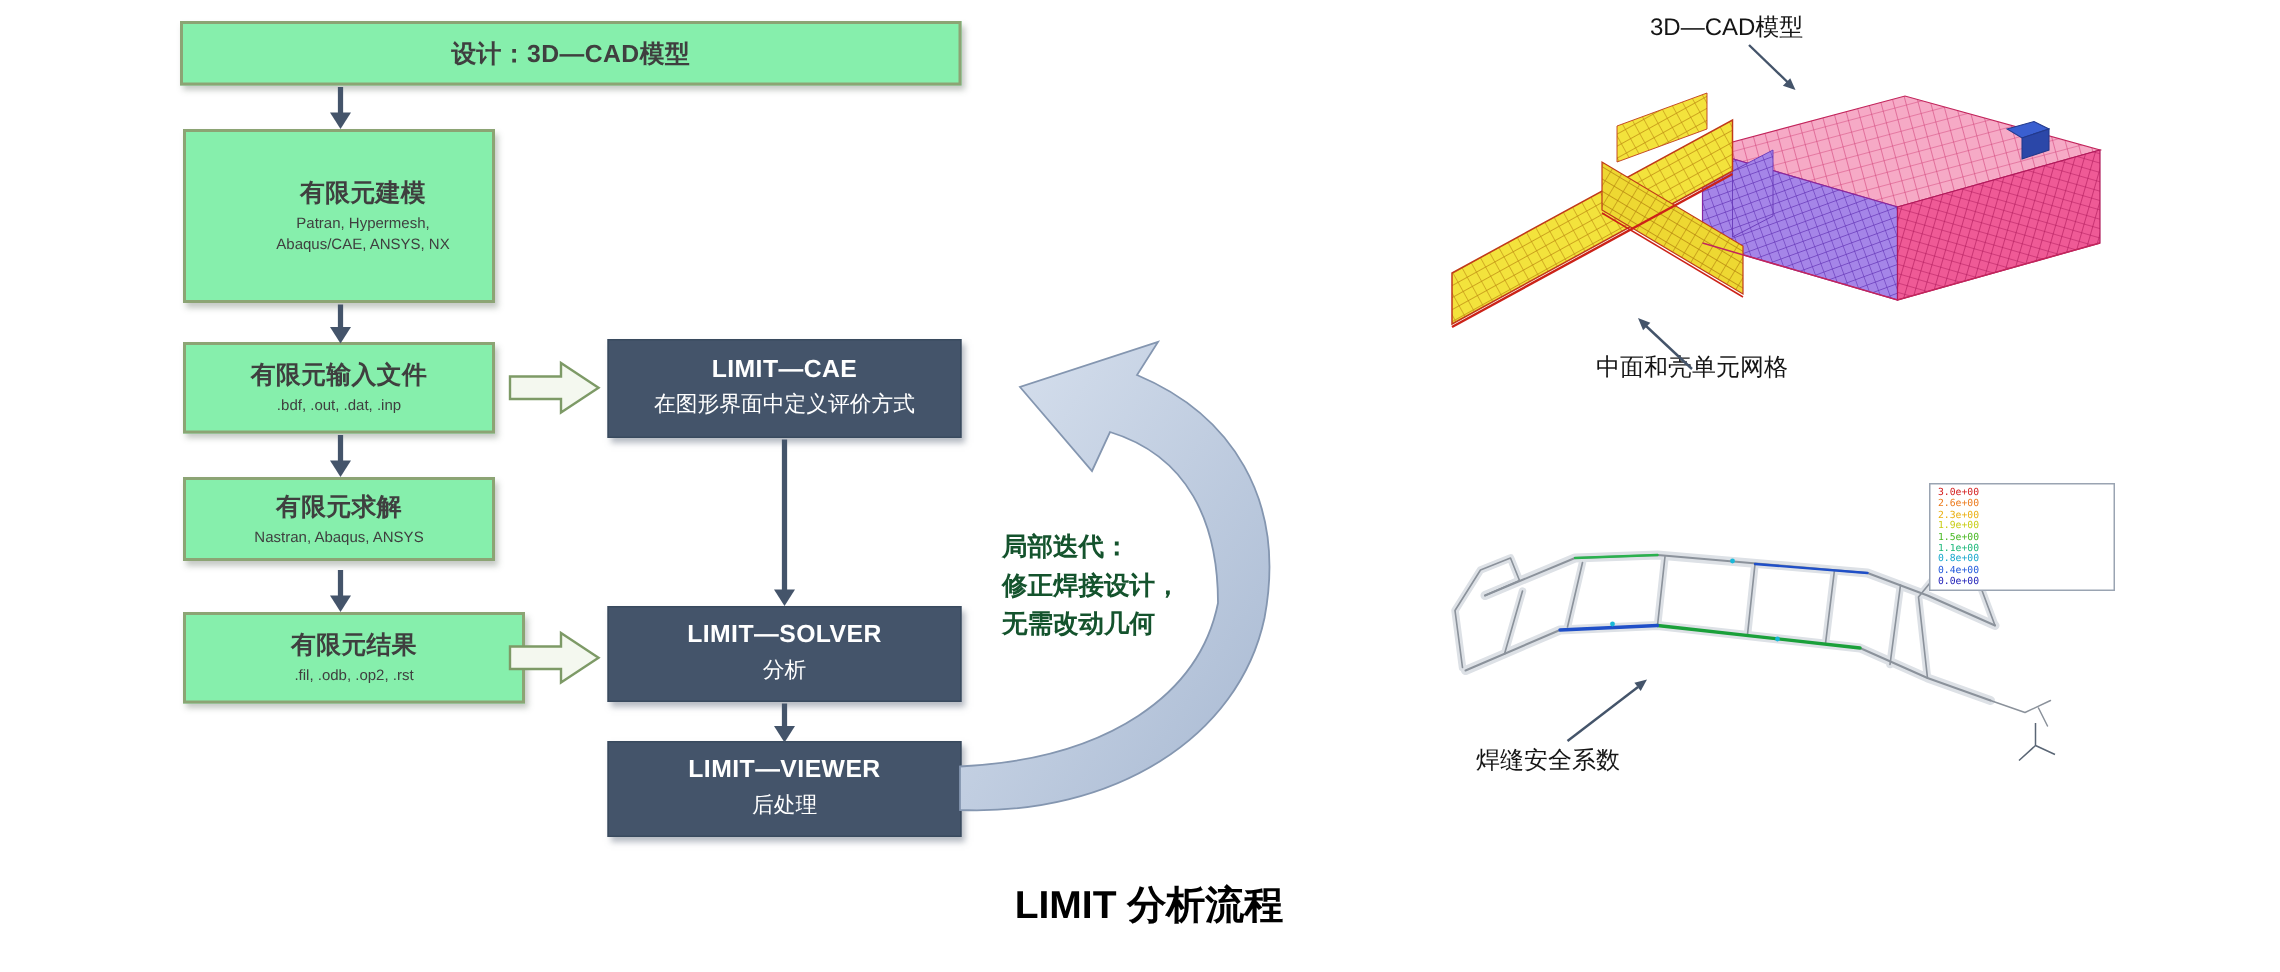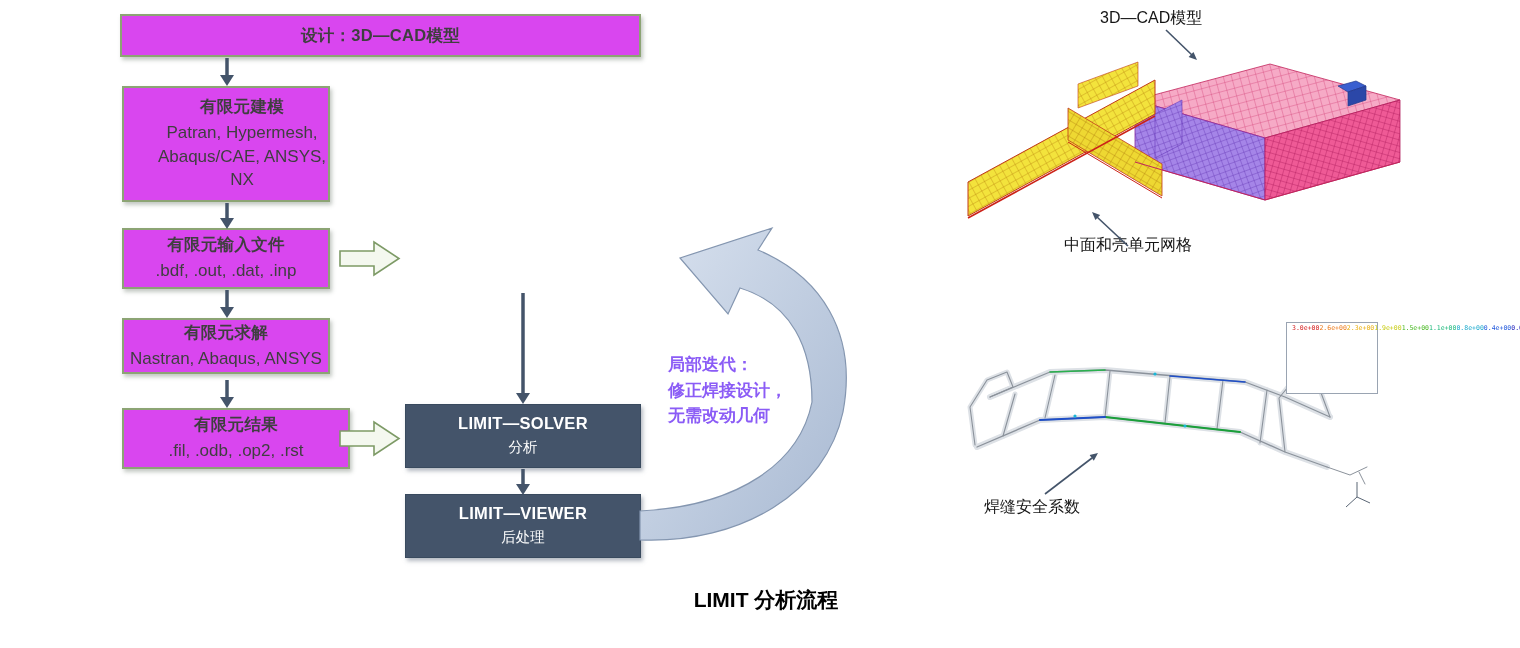--- a/index.html
+++ b/index.html
@@ -2,42 +2,42 @@
 <html><head>
 <meta charset="utf-8">
 <style>
   * { margin:0; padding:0; box-sizing:border-box; }
   html,body { background:#fff; }
   body { font-family:"Liberation Sans", sans-serif; }
   .canvas { position:relative; width:1520px; height:648px; background:#ffffff; overflow:hidden; }
 
   .box { position:absolute; display:flex; flex-direction:column; justify-content:center;
          align-items:center; text-align:center; z-index:2; }
-  .green-box { background:#d946ef; border:2px solid #8ca474;
+  .green-box { background:#86efac; border:2px solid #8ca474;
                box-shadow:2px 3px 4px rgba(125,135,125,.45); color:#3f3f3f; }
   .dark-box  { background:#44546a; border:1px solid #394a5e; color:#ffffff;
                box-shadow:2px 3px 4px rgba(110,120,135,.5); }
   .bt { font-size:16.5px; font-weight:700; letter-spacing:.3px; }
-  .bs { font-size:17px; line-height:1.4; margin-top:3px; }
+  .bs { font-size:10px; line-height:1.4; margin-top:3px; }
   .dark-box .bs { font-size:14.5px; margin-top:4px; }
 
   .overlay { position:absolute; left:0; top:0; z-index:5; pointer-events:none; }
 
   .note { position:absolute; left:668px; top:352px; z-index:6;
-          font-size:17px; font-weight:700; color:#8b5cf6; line-height:1.5; }
+          font-size:17px; font-weight:700; color:#14532d; line-height:1.5; }
 
   .diagram-title { position:absolute; left:616px; top:586px; width:300px; text-align:center;
-                   font-size:21px; font-weight:700; color:#000; z-index:2; }
+                   font-size:26px; font-weight:700; color:#000; z-index:2; }
 
   .pic { position:absolute; z-index:1; }
   .pic-label { position:absolute; font-size:16px; color:#151515; z-index:4; white-space:nowrap; }
 
-  .legend { position:absolute; left:1286px; top:322px; width:92px; height:72px;
+  .legend { position:absolute; left:1286px; top:322px; width:124px; height:72px;
             background:#fff; border:1px solid #9aa4b2; padding:2px 5px; z-index:3;
-            display:flex; flex-direction:row; justify-content:space-between; }
+            display:flex; flex-direction:column; justify-content:space-between; }
   .legend-row { font-family:"DejaVu Sans Mono", monospace; font-size:6.5px; line-height:7px;
                 white-space:nowrap; }
 </style>
 </head>
 <body>
 
 <div class="canvas">
 
   <div class="box green-box" style="left:120px;top:14px;width:521px;height:43px;">
     <div class="bt">设计：3D—CAD模型</div>
@@ -57,20 +57,24 @@
   <div class="box green-box" style="left:122px;top:318px;width:208px;height:56px;">
     <div class="bt">有限元求解</div>
     <div class="bs">Nastran, Abaqus, ANSYS</div>
   </div>
 
   <div class="box green-box" style="left:122px;top:408px;width:228px;height:61px;">
     <div class="bt">有限元结果</div>
     <div class="bs">.fil, .odb, .op2, .rst</div>
   </div>
 
+  <div class="box dark-box" style="left:405px;top:226px;width:236px;height:66px;">
+    <div class="bt">LIMIT—CAE</div>
+    <div class="bs">在图形界面中定义评价方式</div>
+  </div>
 
   <div class="box dark-box" style="left:405px;top:404px;width:236px;height:64px;">
     <div class="bt">LIMIT—SOLVER</div>
     <div class="bs">分析</div>
   </div>
 
   <div class="box dark-box" style="left:405px;top:494px;width:236px;height:64px;">
     <div class="bt">LIMIT—VIEWER</div>
     <div class="bs">后处理</div>
   </div>

